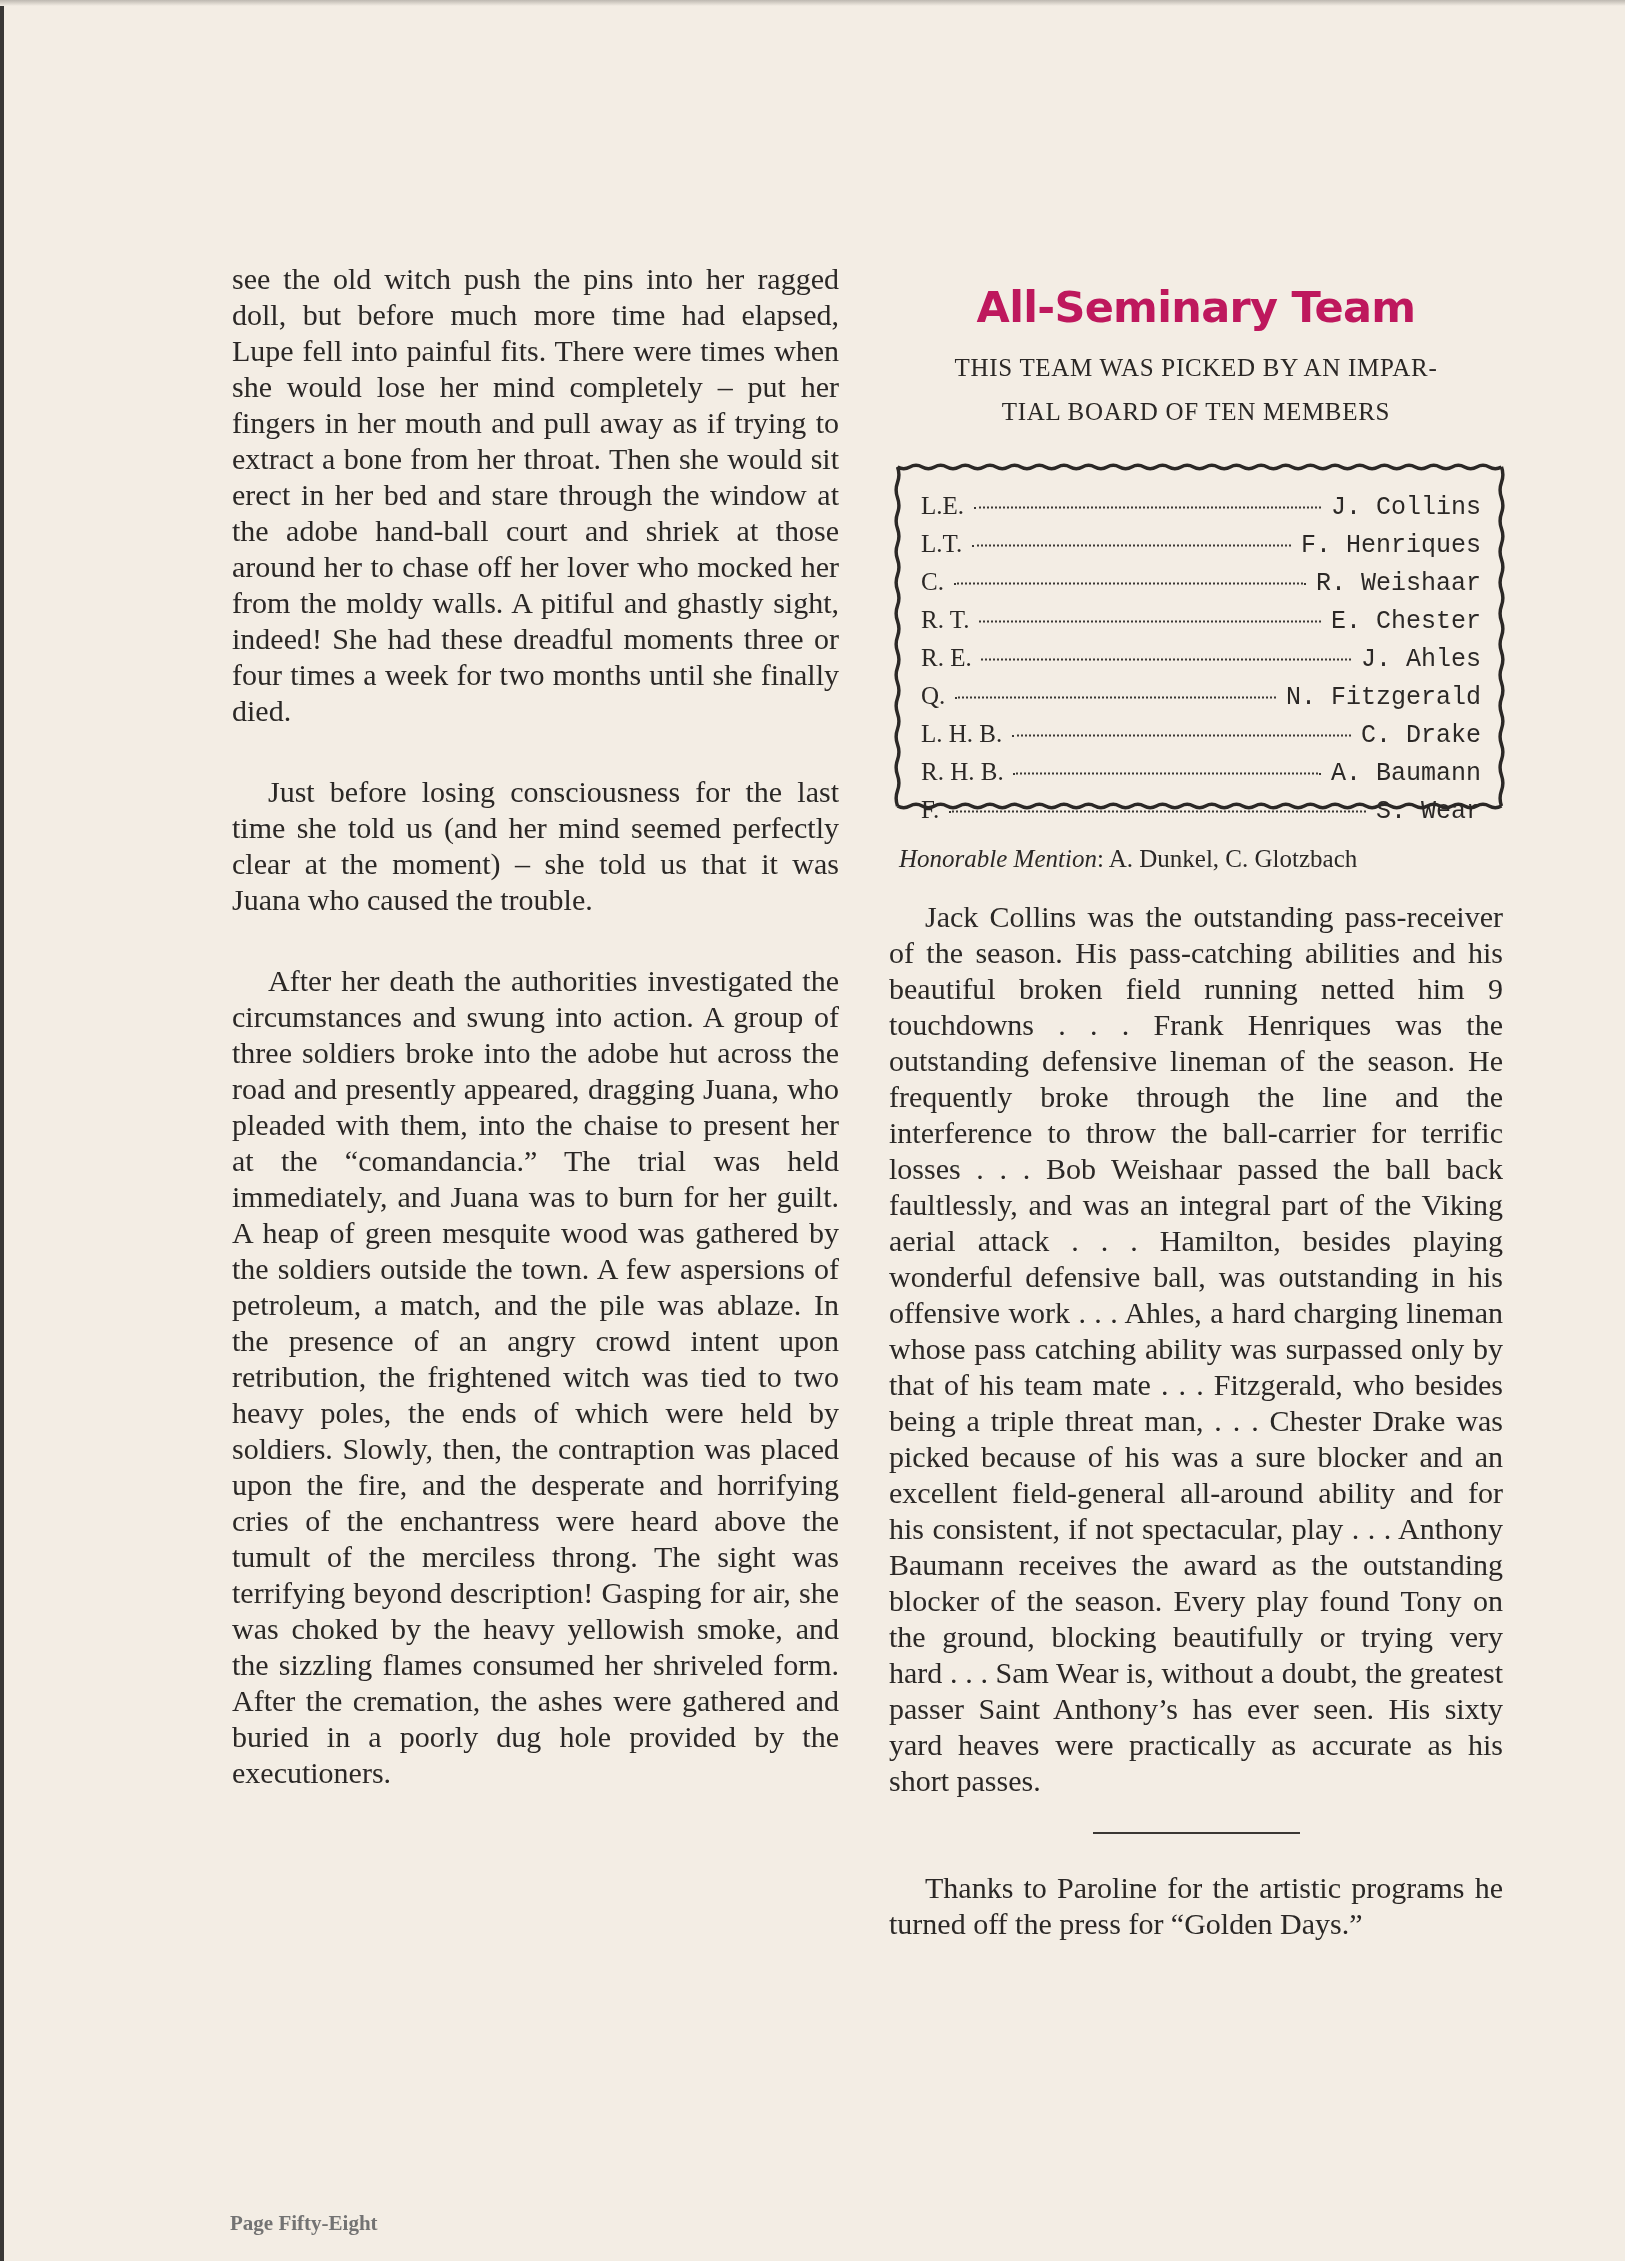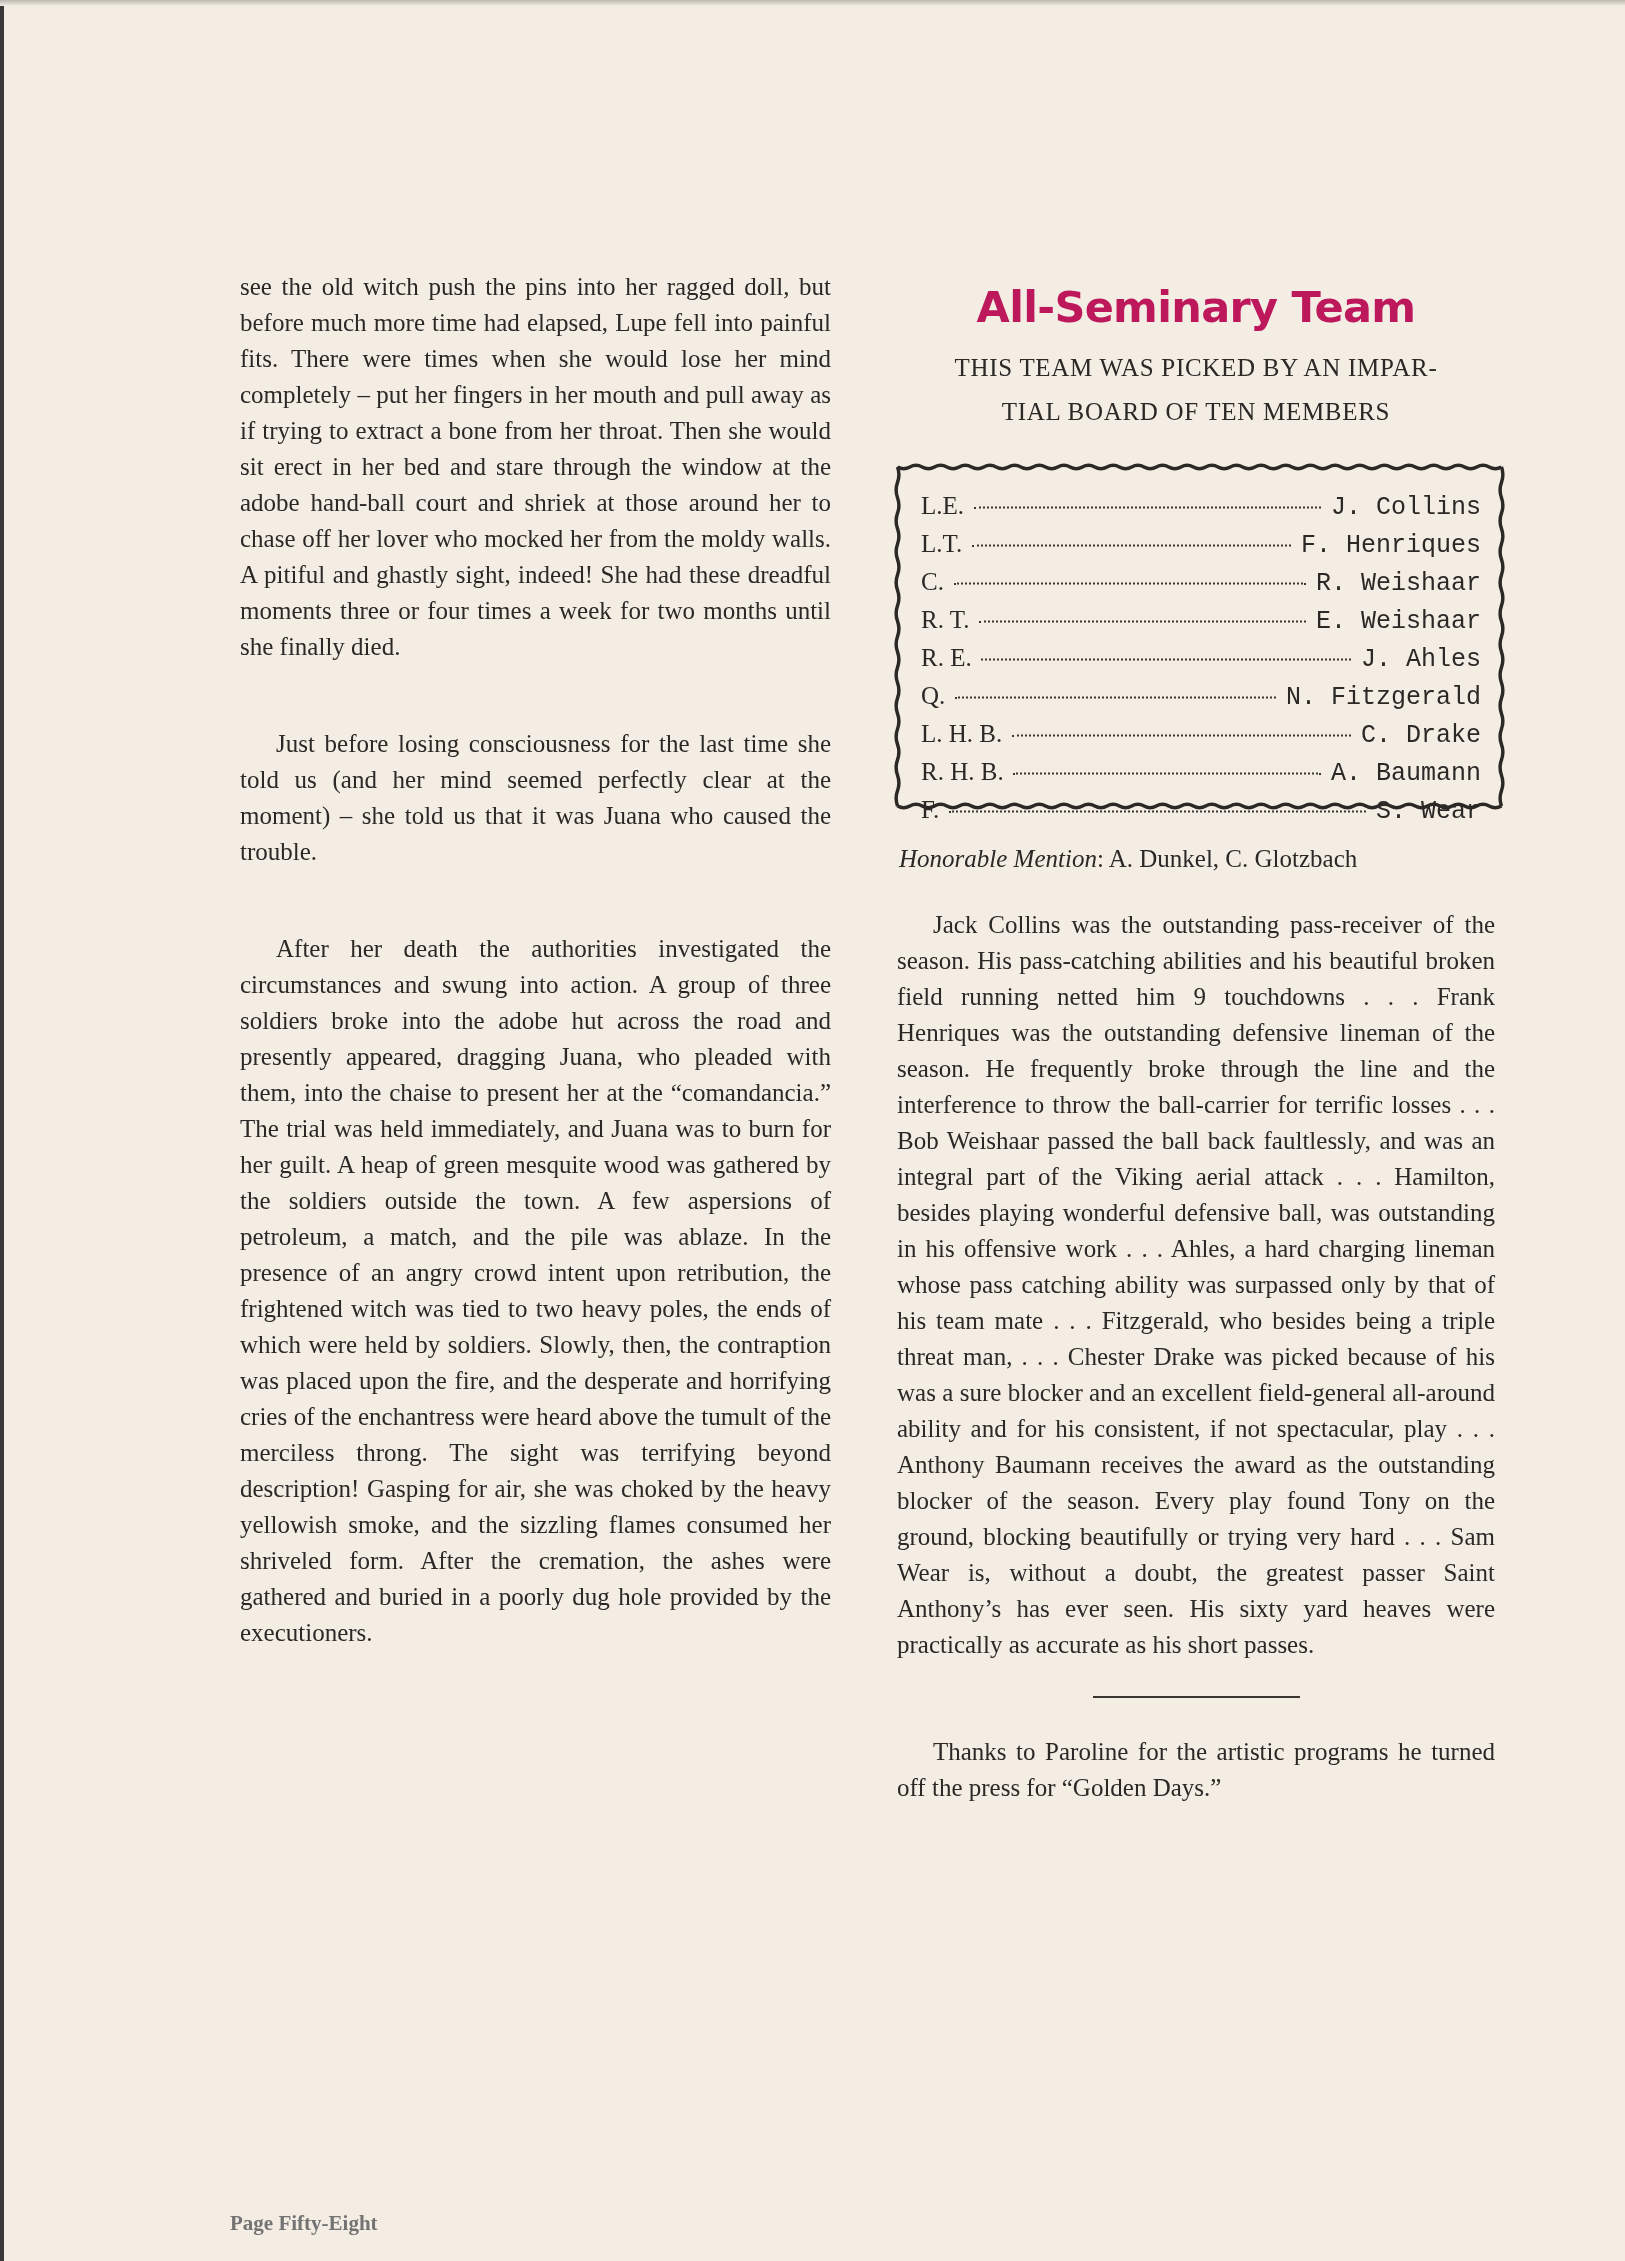--- a/index.html
+++ b/index.html
@@ -9,21 +9,21 @@
     font-family: "Liberation Serif", "DejaVu Serif", serif;
     color: #2b2826;
   }
   .page-edge-left { position: absolute; left: 0; top: 0; width: 4.1px; height: 2261px; background: #3a3836; }
   .page-edge-top { position: absolute; left: 0; top: 0; width: 1625px; height: 5.5px; background: linear-gradient(#bdb8b0, #f3ede4); }
 
   .col { position: absolute; top: 257px; }
   .col-left { left: 228px; width: 615px; }
   .col-right { left: 885px; width: 622px; }
 
-  p { margin: 12px; font-size: 25px; line-height: 36px; text-align: justify; text-align-last: left; }
+  p { margin: 4px; font-size: 30px; line-height: 36px; text-align: justify; text-align-last: left; }
   p.indent { text-indent: 36px; }
   .gap { height: 37px; }
 
   .title {
     font-family: "DejaVu Sans", sans-serif; font-weight: bold; font-size: 43px;
     text-align: center; margin-top: 26px; letter-spacing: -0.7px; line-height: 48px; color: #be185d;
   }
   .subtitle { font-size: 25px; text-align: center; line-height: 44px; letter-spacing: 0.7px; margin-top: 15px; }
 
   .roster {
@@ -84,21 +84,21 @@
           <span class="roster-name">F. Henriques</span>
         </div>
         <div class="roster-row">
           <span class="roster-pos">C.</span>
           <span class="roster-dots"></span>
           <span class="roster-name">R. Weishaar</span>
         </div>
         <div class="roster-row">
           <span class="roster-pos">R. T.</span>
           <span class="roster-dots"></span>
-          <span class="roster-name">E. Weishaar</span>
+          <span class="roster-name">E. Chester</span>
         </div>
         <div class="roster-row">
           <span class="roster-pos">R. E.</span>
           <span class="roster-dots"></span>
           <span class="roster-name">J. Ahles</span>
         </div>
         <div class="roster-row">
           <span class="roster-pos">Q.</span>
           <span class="roster-dots"></span>
           <span class="roster-name">N. Fitzgerald</span>

